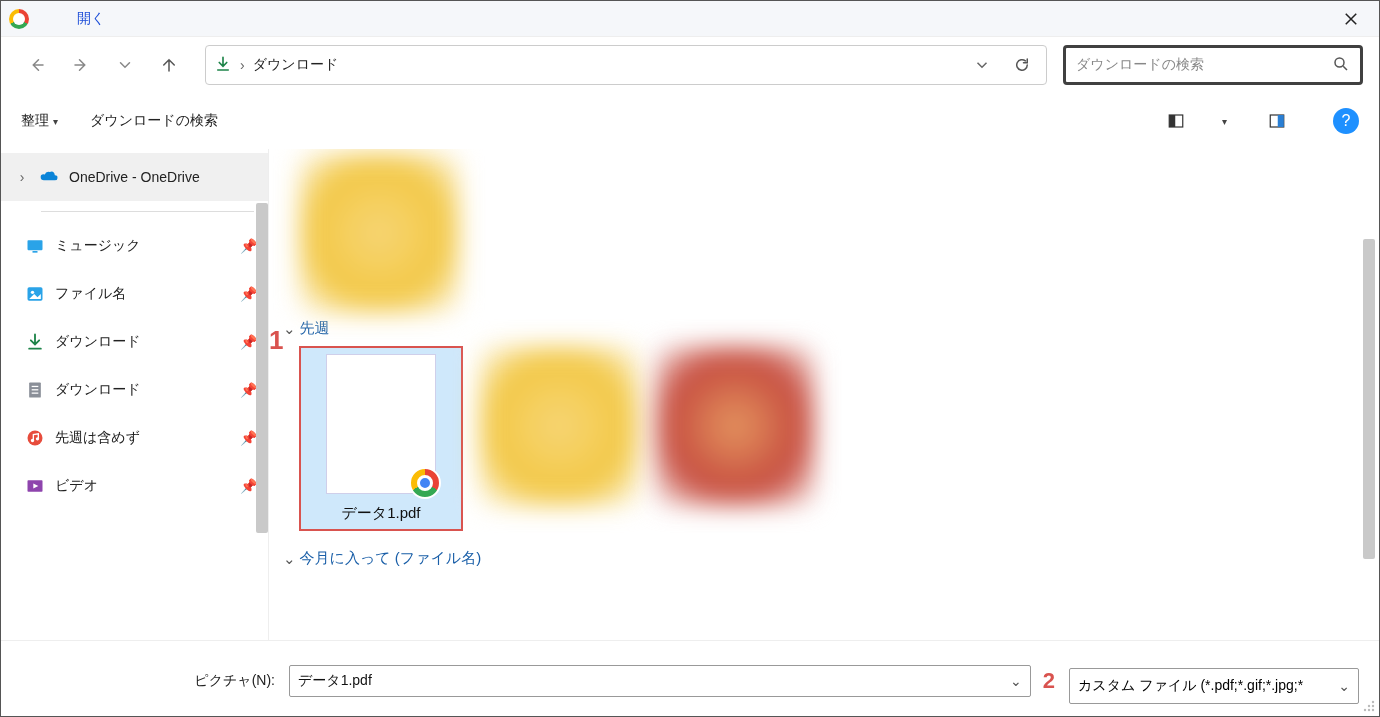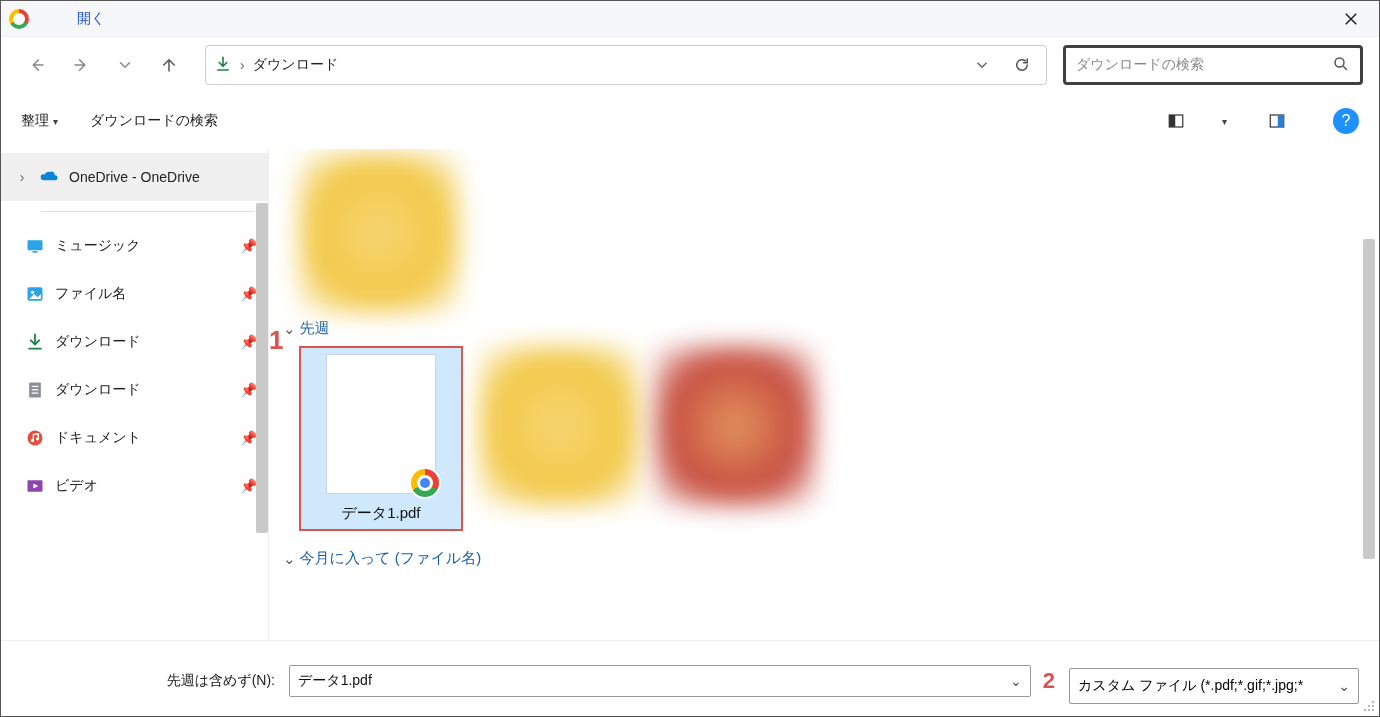--- a/index.html
+++ b/index.html
@@ -351,21 +351,21 @@
       </div>
       <div class="side-item">
         <span class="ico">
           <svg viewBox="0 0 24 24" width="20" height="20">
               <circle cx="12" cy="12" r="9" fill="#e74c3c"></circle>
               <path d="M10 15 V8 L16 7 V13" stroke="#fff" stroke-width="1.6" fill="none"></path>
               <circle cx="9" cy="15" r="2" fill="#fff"></circle>
               <circle cx="15" cy="13" r="2" fill="#fff"></circle>
             </svg>
         </span>
-        <span>ドキュメント</span>
+        <span>先週は含めず</span>
         <span class="pin">📌</span>
       </div>
       <div class="side-item">
         <span class="ico">
           <svg viewBox="0 0 24 24" width="20" height="20">
               <rect x="3" y="5" width="18" height="14" rx="1" fill="#8e44ad"></rect>
               <path d="M10 9 L16 12 L10 15 Z" fill="#fff"></path>
             </svg>
         </span>
         <span>ビデオ</span>
@@ -401,21 +401,21 @@
         <span class="gchev">⌄</span>
         <span>今月に入って (ファイル名)</span>
       </div>
 
       <div class="content-scroll"></div>
     </div>
   </div>
 
   <div class="footer">
     <div class="fn-row">
-      <div class="fn-label">先週は含めず(N):</div>
+      <div class="fn-label">ピクチャ(N):</div>
       <div class="fn-input">
         <span class="val">データ1.pdf</span>
         <span class="dd">⌄</span>
       </div>
       <span class="annot-2">2</span>
       <div class="filter-sel">
         <span class="ftxt">カスタム ファイル (*.pdf;*.gif;*.jpg;*</span>
         <span class="dd">⌄</span>
       </div>
     </div>

